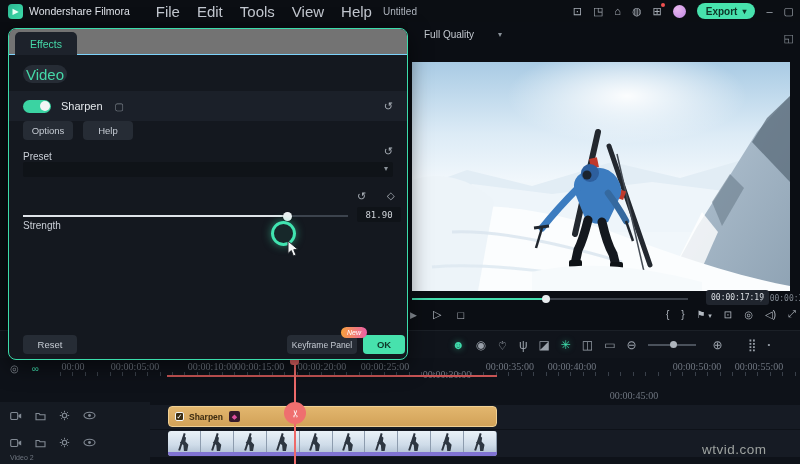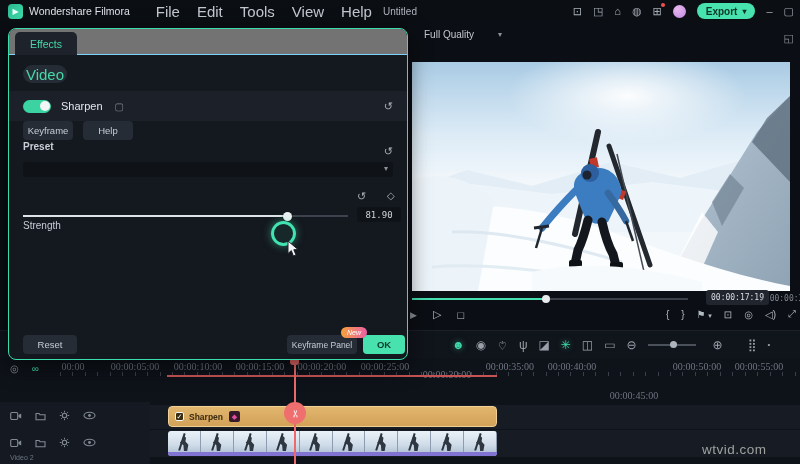--- a/index.html
+++ b/index.html
@@ -264,24 +264,24 @@
 
     <div class="fx-row">
       <div class="toggle">
           <div class="knob"></div>
         </div>
       <span class="fx-name">Sharpen</span>
       <span class="fx-copy">▢</span>
       <span class="fx-reset">↺</span>
     </div>
 
-    <div class="btn btn-options">Keyframe</div>
+    <div class="btn btn-options">Options</div>
     <div class="btn btn-help">Help</div>
 
-    <span class="lbl" style="left:14px;top:112px;font-weight:bold;">Preset</span>
+    <span class="lbl" style="left:14px;top:122px;">Preset</span>
     <span class="icon-sm" style="right:14px;top:116px;">↺</span>
     <div class="preset-dd">
       <span class="caret">▾</span>
     </div>
 
     <span class="lbl" style="left:14px;top:163px;margin-top:28px;">Strength</span>
     <span class="icon-sm" style="left:348px;top:161px;">↺</span>
     <span class="icon-sm" style="left:378px;top:161px;font-size:10px;">◇</span>
     <div class="val-box">81.90</div>
     <div class="slider">
@@ -302,21 +302,21 @@
 
   <div class="timeline">
     <div class="tl-tools">
       <span>◎</span>
       <span class="tl-link">∞</span>
     </div>
 
     <div>
       <span class="ruler-label" style="left:38px;">00:00</span>
       <span class="ruler-label" style="left:100px;">00:00:05:00</span>
-      <span class="ruler-label" style="left:163px;">00:00:10:00</span>
+      <span class="ruler-label" style="left:177px;">00:00:10:00</span>
       <span class="ruler-label" style="left:225px;">00:00:15:00</span>
       <span class="ruler-label" style="left:287px;">00:00:20:00</span>
       <span class="ruler-label" style="left:350px;">00:00:25:00</span>
       <span class="ruler-label" style="left:412px;margin-top:8px;">00:00:30:00</span>
       <span class="ruler-label" style="left:464px;text-align:right;">00:00:35:00</span>
       <span class="ruler-label" style="left:537px;">00:00:40:00</span>
       <span class="ruler-label" style="left:599px;margin-top:29px;">00:00:45:00</span>
       <span class="ruler-label" style="left:662px;">00:00:50:00</span>
       <span class="ruler-label" style="left:724px;">00:00:55:00</span>
       <div class="ticks-minor"></div>

